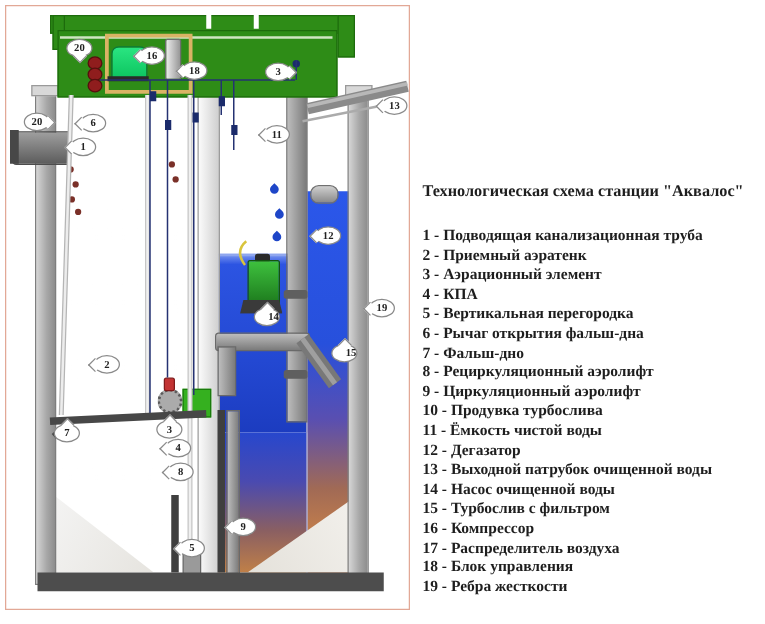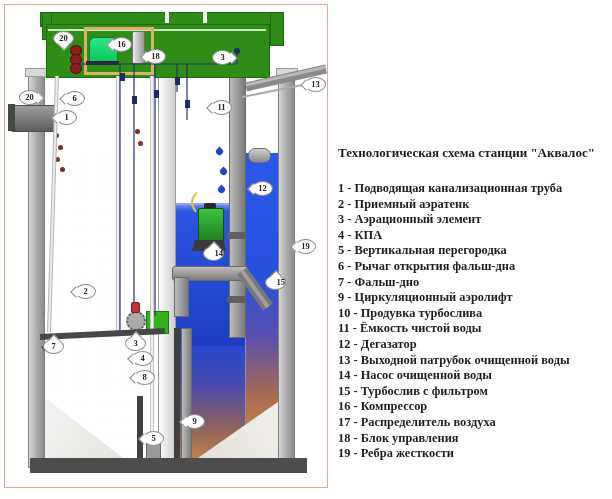--- a/index.html
+++ b/index.html
@@ -211,20 +211,21 @@
 
   <div class="abs legend-title">Технологическая схема станции "Аквалос"</div>
   <div class="abs legend-list">
     <div class="lg-row">1 - Подводящая канализационная труба</div>
     <div class="lg-row">2 - Приемный аэратенк</div>
     <div class="lg-row">3 - Аэрационный элемент</div>
     <div class="lg-row">4 - КПА</div>
     <div class="lg-row">5 - Вертикальная перегородка</div>
     <div class="lg-row">6 - Рычаг открытия фальш-дна</div>
     <div class="lg-row">7 - Фальш-дно</div>
+    <div class="lg-row">8 - Рециркуляционный аэролифт</div>
     <div class="lg-row">9 - Циркуляционный аэролифт</div>
     <div class="lg-row">10 - Продувка турбослива</div>
     <div class="lg-row">11 - Ёмкость чистой воды</div>
     <div class="lg-row">12 - Дегазатор</div>
     <div class="lg-row">13 - Выходной патрубок очищенной воды</div>
     <div class="lg-row">14 - Насос очищенной воды</div>
     <div class="lg-row">15 - Турбослив с фильтром</div>
     <div class="lg-row">16 - Компрессор</div>
     <div class="lg-row">17 - Распределитель воздуха</div>
     <div class="lg-row">18 - Блок управления</div>

